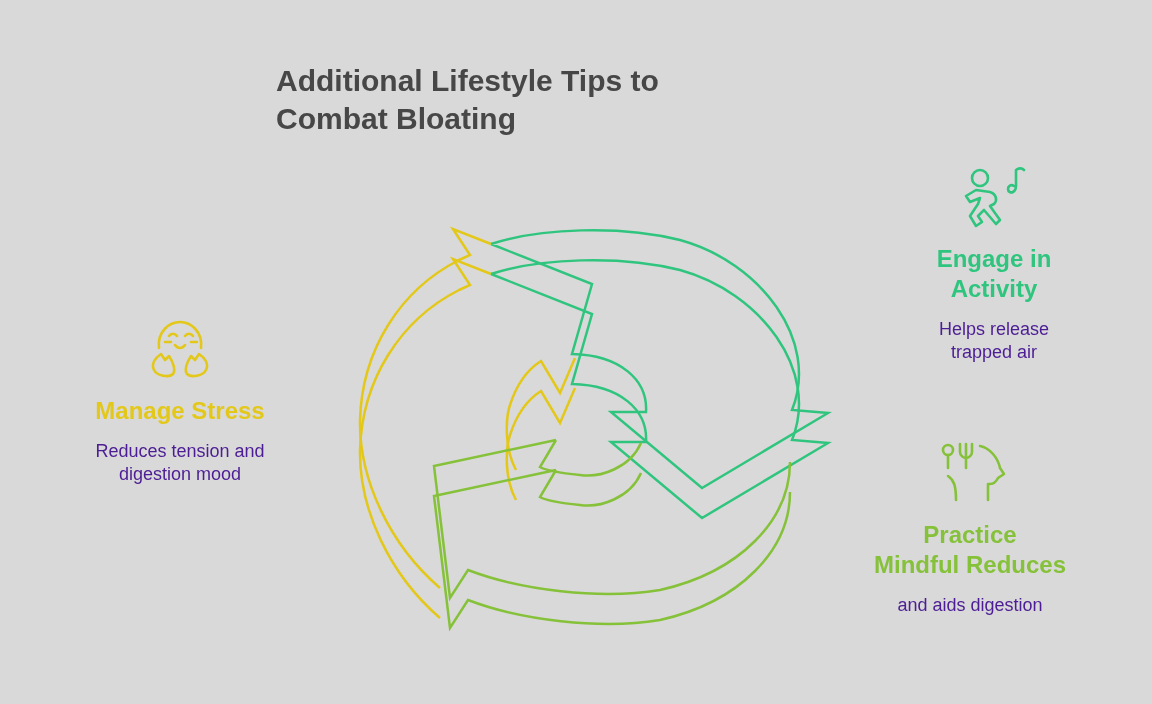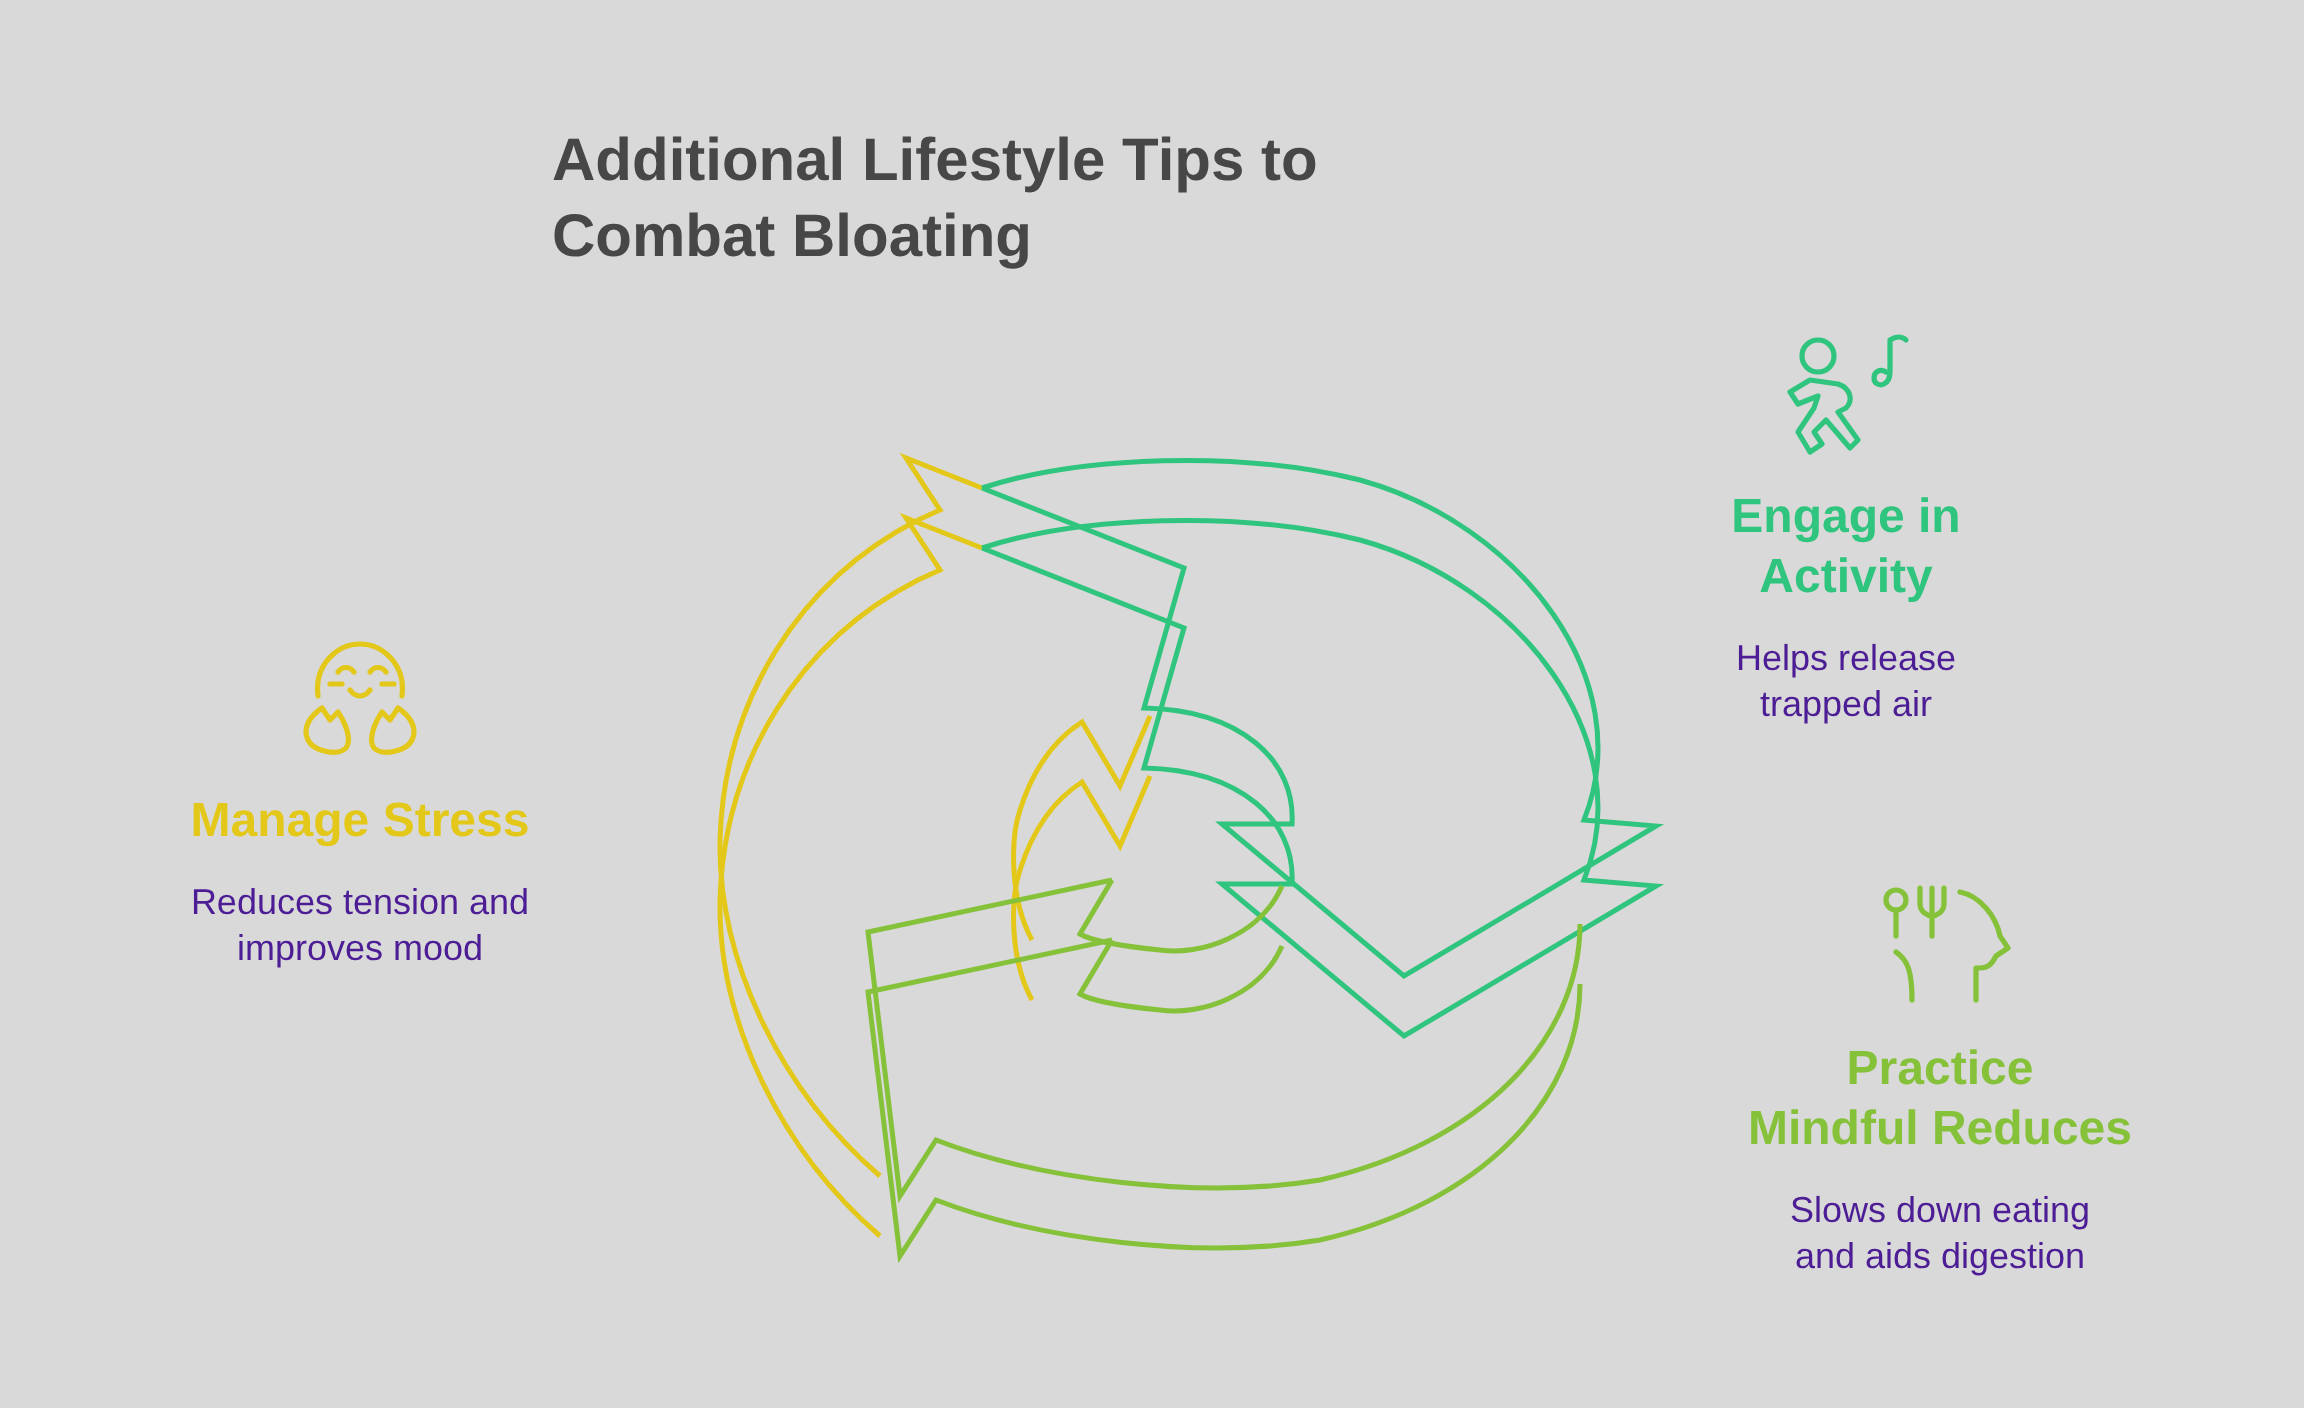--- a/index.html
+++ b/index.html
@@ -20,21 +20,21 @@
   .diagram { position: absolute; left: 0; top: 0; width: 1152px; height: 704px; }
   .block { position: absolute; text-align: center; }
   .block .icon { display: block; margin: 0 auto; }
   .block .heading { font-weight: bold; font-size: 24px; line-height: 30px; }
   .block .heading span { display: block; }
   .block .desc { color: #4c1d95; font-size: 18px; line-height: 23px; margin-top: 14px; }
   .block .desc span { display: block; }
 
   #stress { left: 60px; top: 318px; width: 240px; }
   #stress .heading { color: #e3c81a; margin-top: 16px; }
-  #activity { left: 823px; top: 164px; width: 200px; }
+  #activity { left: 894px; top: 164px; width: 200px; }
   #activity .heading { color: #30c57e; margin-top: 14px; }
   #eating { left: 850px; top: 440px; width: 240px; }
   #eating .heading { color: #86c13a; margin-top: 14px; }
 </style>
 </head>
 <body>
 
 <div class="title">
   <span>Additional Lifestyle Tips to</span>
   <span>Combat Bloating</span>
@@ -89,21 +89,21 @@
     <path d="M20 24 L26 24 M46 24 L52 24"></path>
     <path d="M30 27 C33 31 37 31 40 27"></path>
     <path d="M16 36 C10 40 6 46 9 52 C12 58 24 60 28 56 C31 52 28 44 24 38 L20 42 Z"></path>
     <path d="M54 36 C60 40 64 46 61 52 C58 58 46 60 42 56 C39 52 42 44 46 38 L50 42 Z"></path>
   </svg>
   <div class="heading">
     <span>Manage Stress</span>
   </div>
   <div class="desc">
     <span>Reduces tension and</span>
-    <span>improves mood</span>
+    <span>digestion mood</span>
   </div>
 </div>
 
 <div class="block" id="activity">
   <svg class="icon" width="76" height="66" viewBox="0 0 76 66" fill="none" stroke="#30c57e" stroke-width="2.6" stroke-linecap="round" stroke-linejoin="round">
     <circle cx="24" cy="14" r="8"></circle>
     <path d="M10 32 L20 26 L34 28 C40 30 42 36 38 40 L34 42 L44 56 L40 60 L28 46 L22 52 L26 58 L20 62 L14 52 L22 40 L24 34 L14 38 Z"></path>
     <path d="M58 22 C55 20 52 22 52 25 C52 28 55 29 57 28 C59 27 60 25 60 22 L60 6 C63 4 66 4 68 6"></path>
   </svg>
   <div class="heading">
@@ -123,16 +123,15 @@
     <path d="M28 4 L28 12 C28 16 32 18 34 18 C36 18 40 16 40 12 L40 4"></path>
     <path d="M34 4 L34 28"></path>
     <path d="M48 6 C58 8 66 18 68 28 L72 34 L66 38 C64 42 62 44 58 44 L56 44 L56 60"></path>
     <path d="M16 36 C22 40 24 46 24 60"></path>
   </svg>
   <div class="heading">
     <span>Practice</span>
     <span>Mindful Reduces</span>
   </div>
   <div class="desc">
-    <span>Slows down eating</span>
     <span>and aids digestion</span>
   </div>
 </div>
 
 </body></html>

